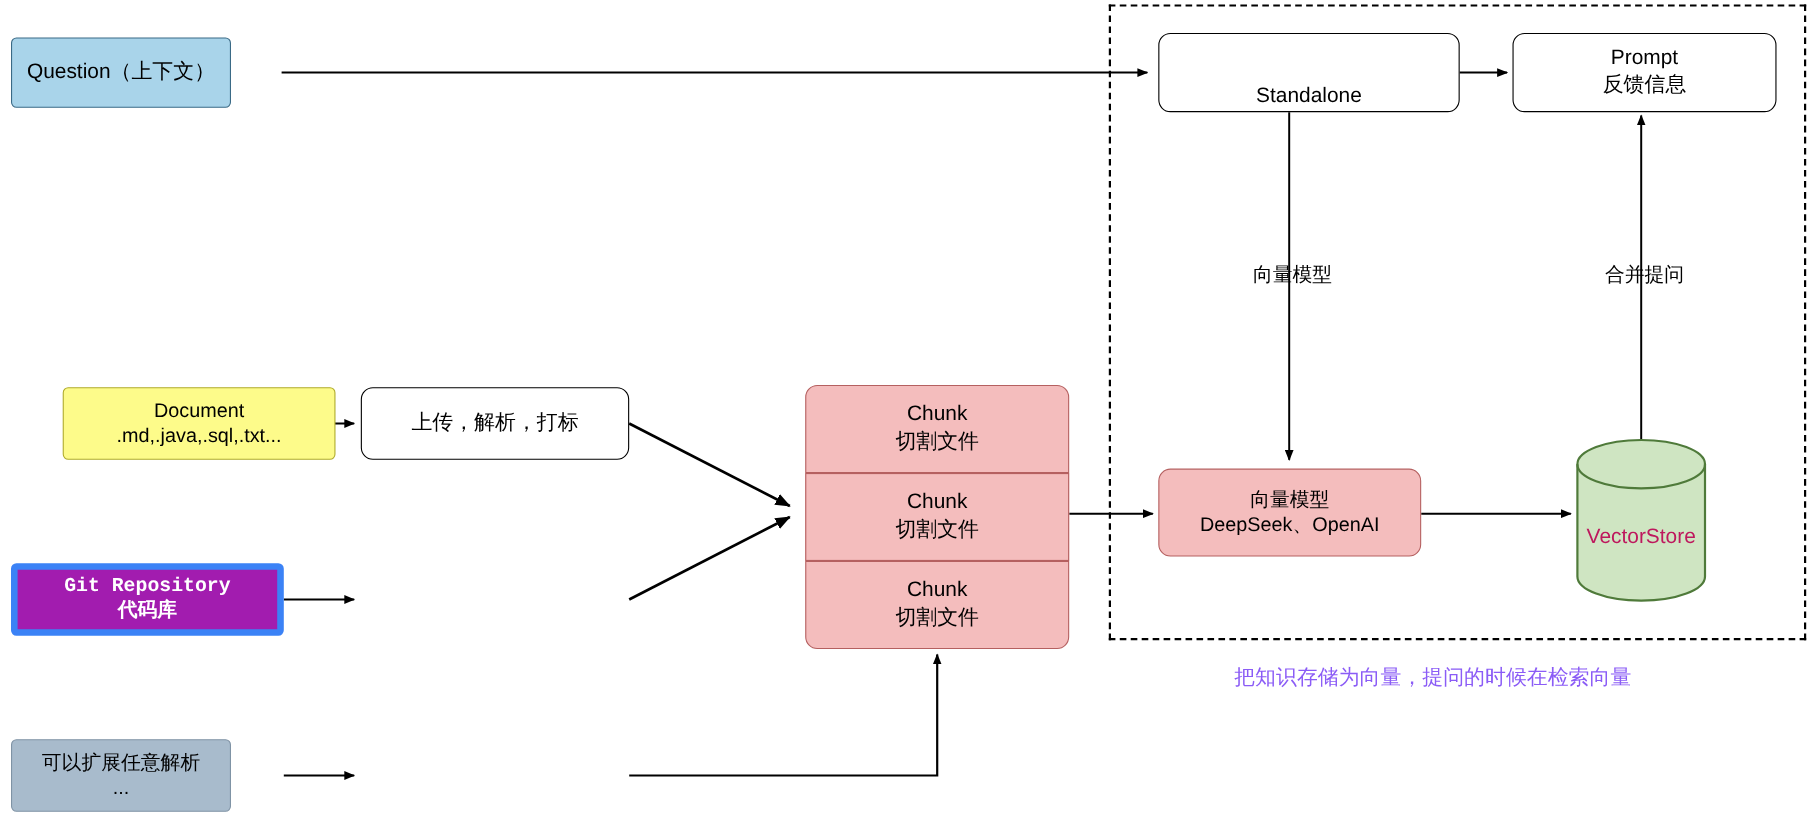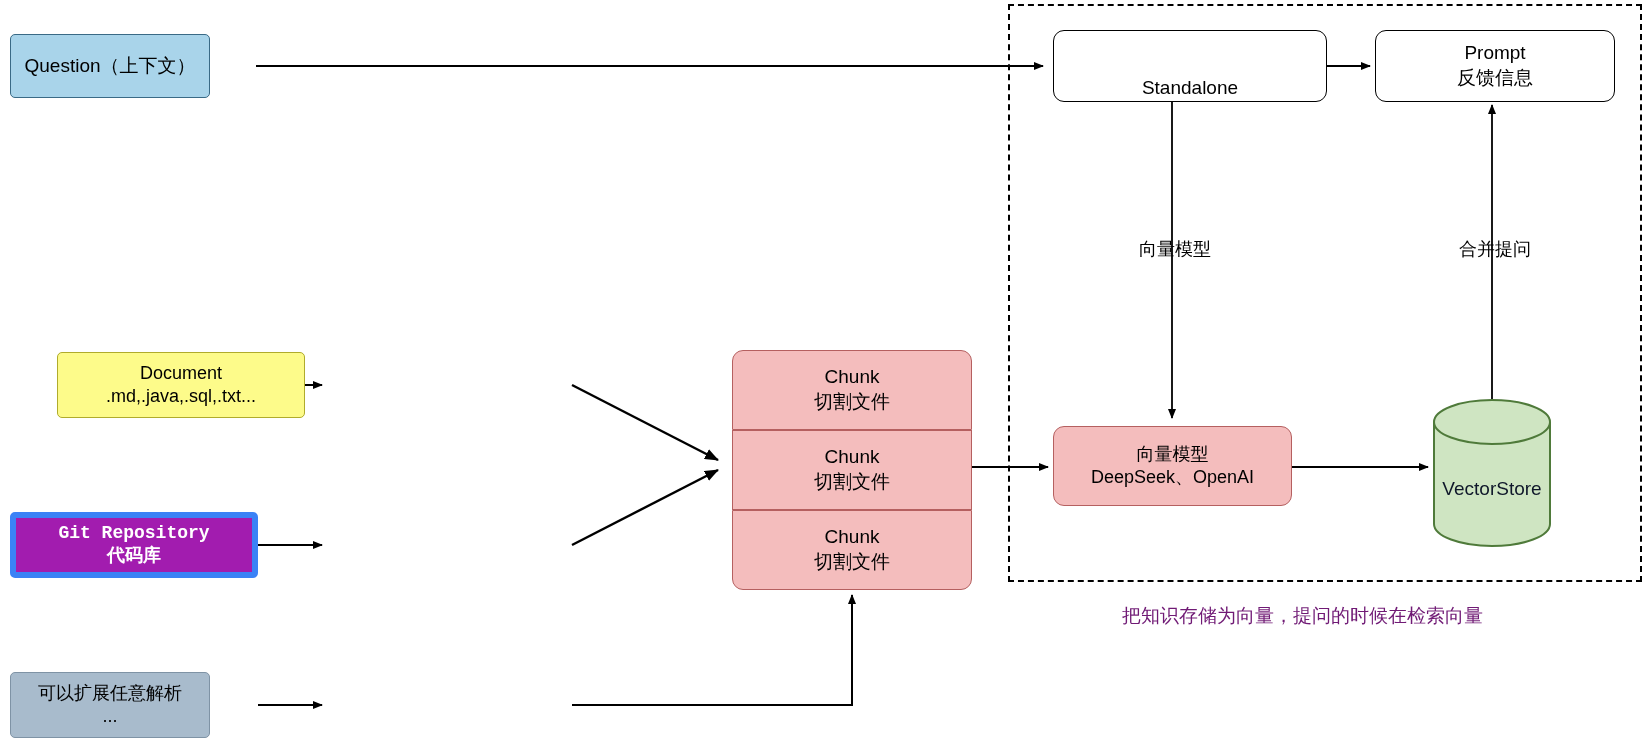--- a/index.html
+++ b/index.html
@@ -87,40 +87,40 @@
     position: absolute;
     font-size: 18px;
     color: #000000;
     text-align: center;
     white-space: pre-line;
     line-height: 1.25;
   }
   .caption {
     position: absolute;
     font-size: 19px;
-    color: #701a75;
+    color: #8b5cf6;
     white-space: nowrap;
   }
   svg.wires {
     position: absolute;
     left: 0;
     top: 0;
     width: 1646px;
     height: 754px;
     pointer-events: none;
   }
   .cyl {
     position: absolute;
   }
   .cyl-label {
     position: absolute;
     width: 100%;
     text-align: center;
     font-size: 19px;
-    color: #0f172a;
+    color: #be185d;
   }
 </style>
 </head>
 <body>
 
 <div id="canvas">
 
   <div class="dashed-box" style="left:1008px; top:4px; width:634px; height:578px;"></div>
 
   <svg class="wires" viewBox="0 0 1646 754">
@@ -170,20 +170,23 @@
   <div class="node node-git" style="left:10px; top:512px; width:248px; height:66px; font-size:18px;">
     <span>Git Repository
 代码库</span>
   </div>
 
   <div class="node node-ext" style="left:10px; top:672px; width:200px; height:66px; font-size:18px;">
     <span>可以扩展任意解析
 ...</span>
   </div>
 
+  <div class="node node-proc" style="left:328px; top:352px; width:244px; height:66px;">
+    <span>上传，解析，打标</span>
+  </div>
 
 
 
   <div class="node node-chunk node-chunk-top" style="left:732px; top:350px; width:240px; height:80px;">
     <span>Chunk
 切割文件</span>
   </div>
   <div class="node node-chunk node-chunk-mid" style="left:732px; top:430px; width:240px; height:80px;">
     <span>Chunk
 切割文件</span>

